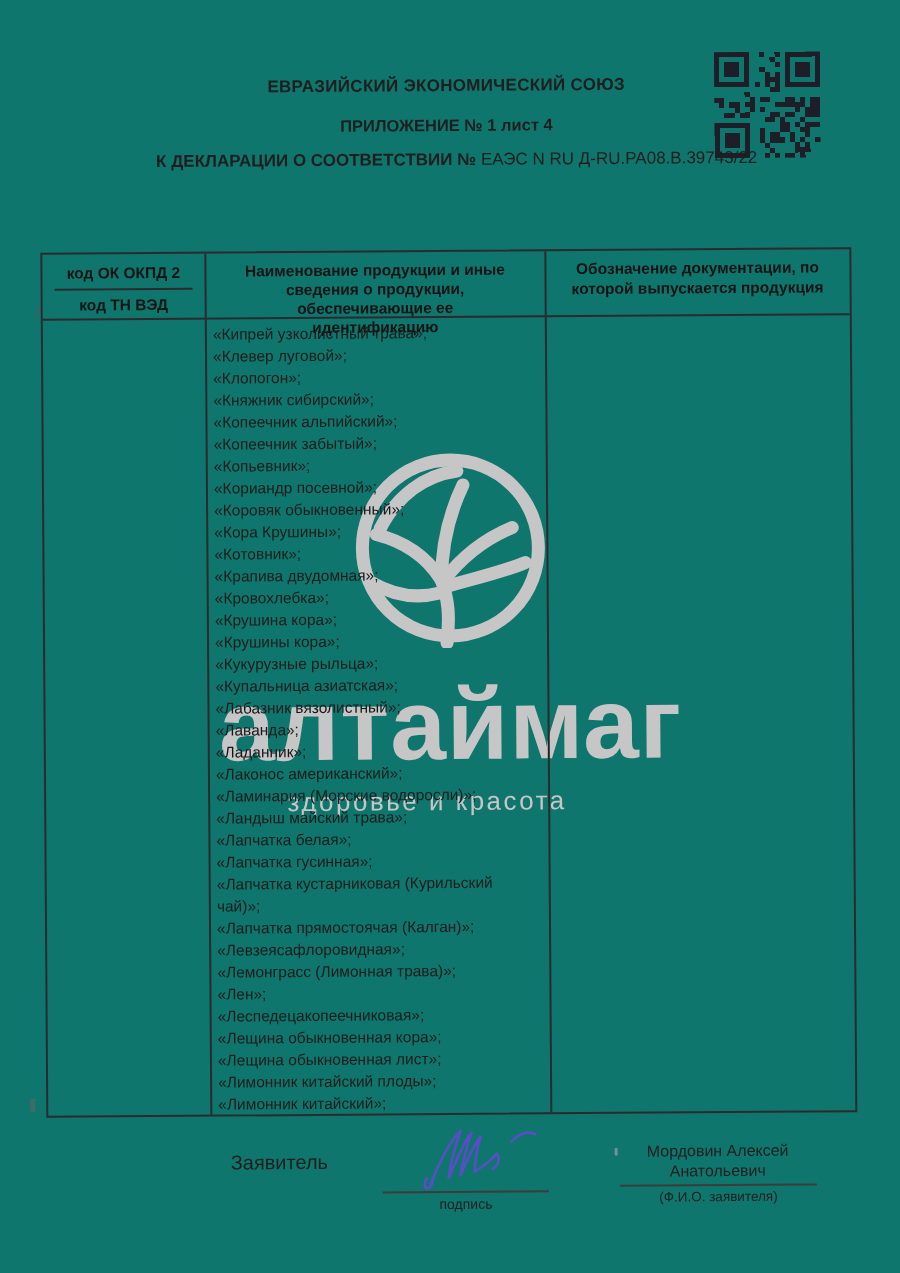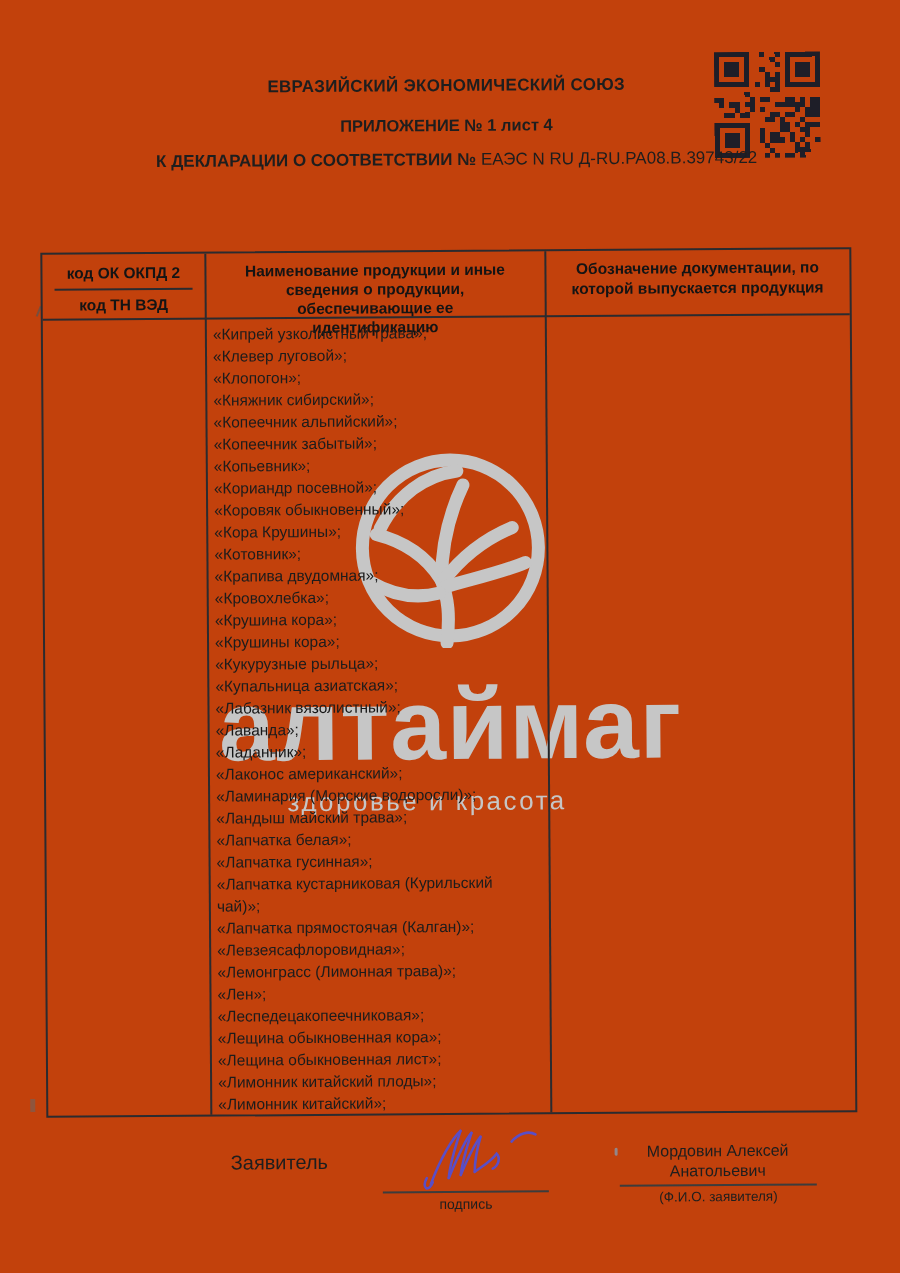--- a/index.html
+++ b/index.html
@@ -1,16 +1,16 @@
 <!DOCTYPE html>
 <html><head>
 <meta charset="utf-8">
 <style>
   html,body{margin:0;padding:0;background:#e8e8e8;}
-  .page{position:relative;width:900px;height:1273px;background:#c2410c;overflow:hidden;
+  .page{position:relative;width:900px;height:1273px;background:#0f766e;overflow:hidden;
         font-family:"Liberation Sans",sans-serif;color:#1e1e1e;}
   .sheet{position:absolute;inset:0;transform:rotate(-0.4deg);transform-origin:50% 50%;}
 
   
   .hdr{position:absolute;left:20px;top:0;width:860px;text-align:center;z-index:3;}
   .hdr-l1{position:absolute;top:76px;left:0;right:0;font-weight:bold;font-size:17px;letter-spacing:.3px;}
   .hdr-l2{position:absolute;top:116px;left:0;right:0;font-weight:bold;font-size:16.5px;}
   .hdr-l3{position:absolute;top:150px;left:-10px;width:900px;font-size:17px;white-space:nowrap;}
   .hdr-l3 .b{font-weight:bold;}
 

